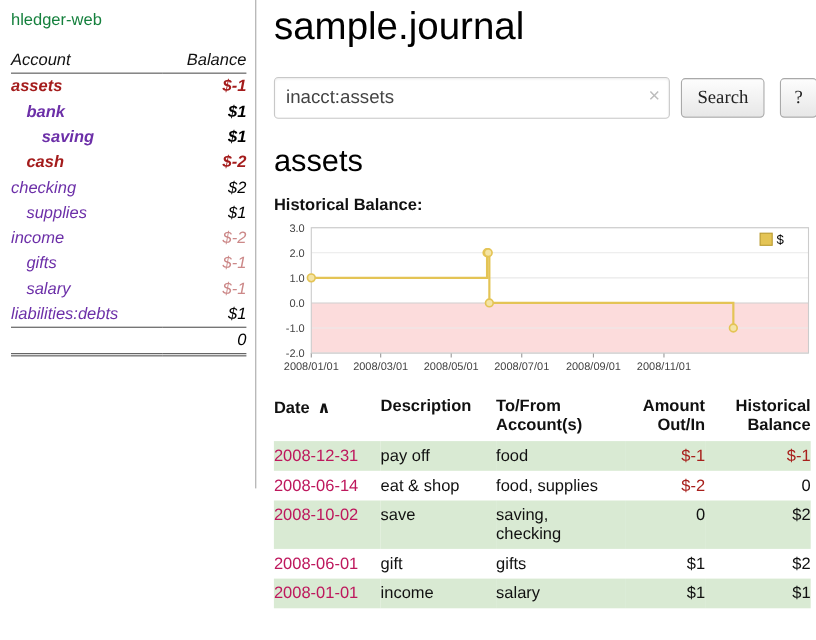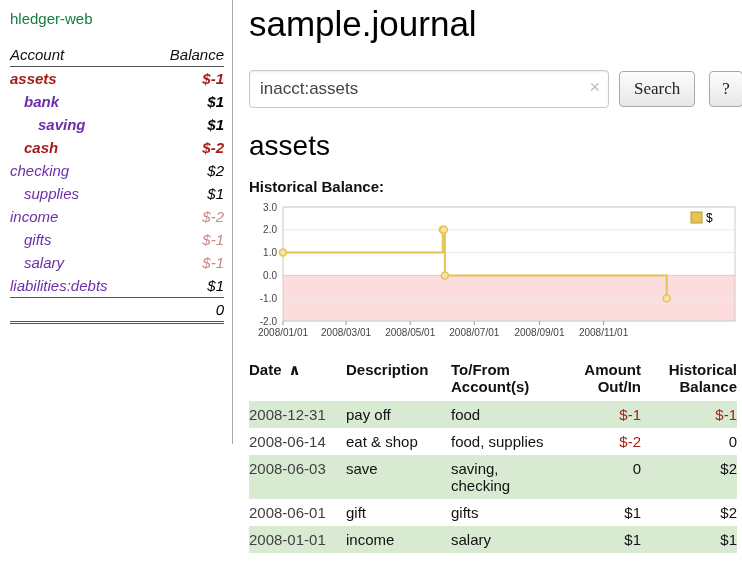--- a/index.html
+++ b/index.html
@@ -49,21 +49,21 @@
   .chart-title{font-weight:700;font-size:15px;margin:16px 0 4px 0;}
   .chart{display:block;}
 
   
   .tx-table{border-collapse:collapse;table-layout:fixed;width:488px;margin-top:12px;}
   .tx-table th{font-weight:700;text-align:left;vertical-align:top;white-space:pre-line;
                padding:2px 0 6px 0;font-size:15px;}
   .tx-table th.num{text-align:right;}
   .tx-table td{padding:5px 0;vertical-align:top;font-size:15px;}
   .tx-table td.num{text-align:right;}
-  .tx-table td .date-link{color:#404040;}
+  .tx-table td .date-link{color:#be185d;}
   .tx-table tbody tr:nth-child(odd){background:#d9ead3;}
   .tx-table .neg{color:#a8201c;}
   .tx-table td.acctcol, .tx-table th.acctcol{padding-right:12px;margin-top:44px;}
   .sort{margin-left:7px;font-weight:700;}
 </style>
 </head>
 <body>
 
 <div class="app">
 
@@ -210,21 +210,21 @@
             <td class="num neg">$-1</td>
           </tr>
           <tr>
             <td><a class="date-link">2008-06-14</a></td>
             <td class="">eat &amp; shop</td>
             <td class="acctcol">food, supplies</td>
             <td class="num neg">$-2</td>
             <td class="num">0</td>
           </tr>
           <tr>
-            <td><a class="date-link">2008-06-03</a></td>
+            <td><a class="date-link">2008-10-02</a></td>
             <td class="">save</td>
             <td class="acctcol">saving, checking</td>
             <td class="num">0</td>
             <td class="num">$2</td>
           </tr>
           <tr>
             <td><a class="date-link">2008-06-01</a></td>
             <td class="">gift</td>
             <td class="acctcol">gifts</td>
             <td class="num">$1</td>

